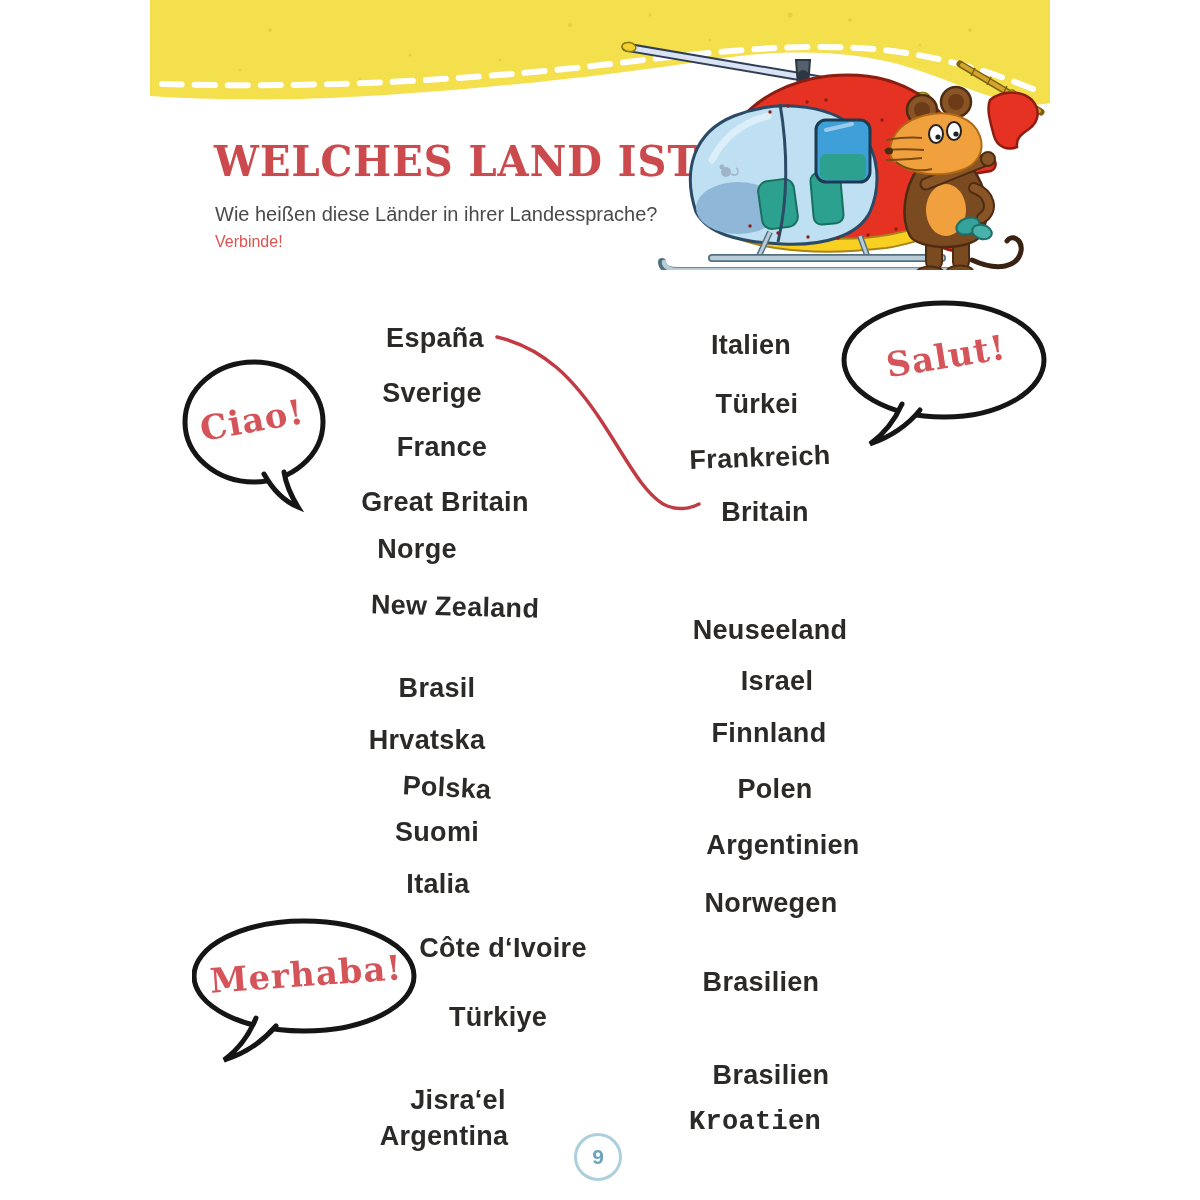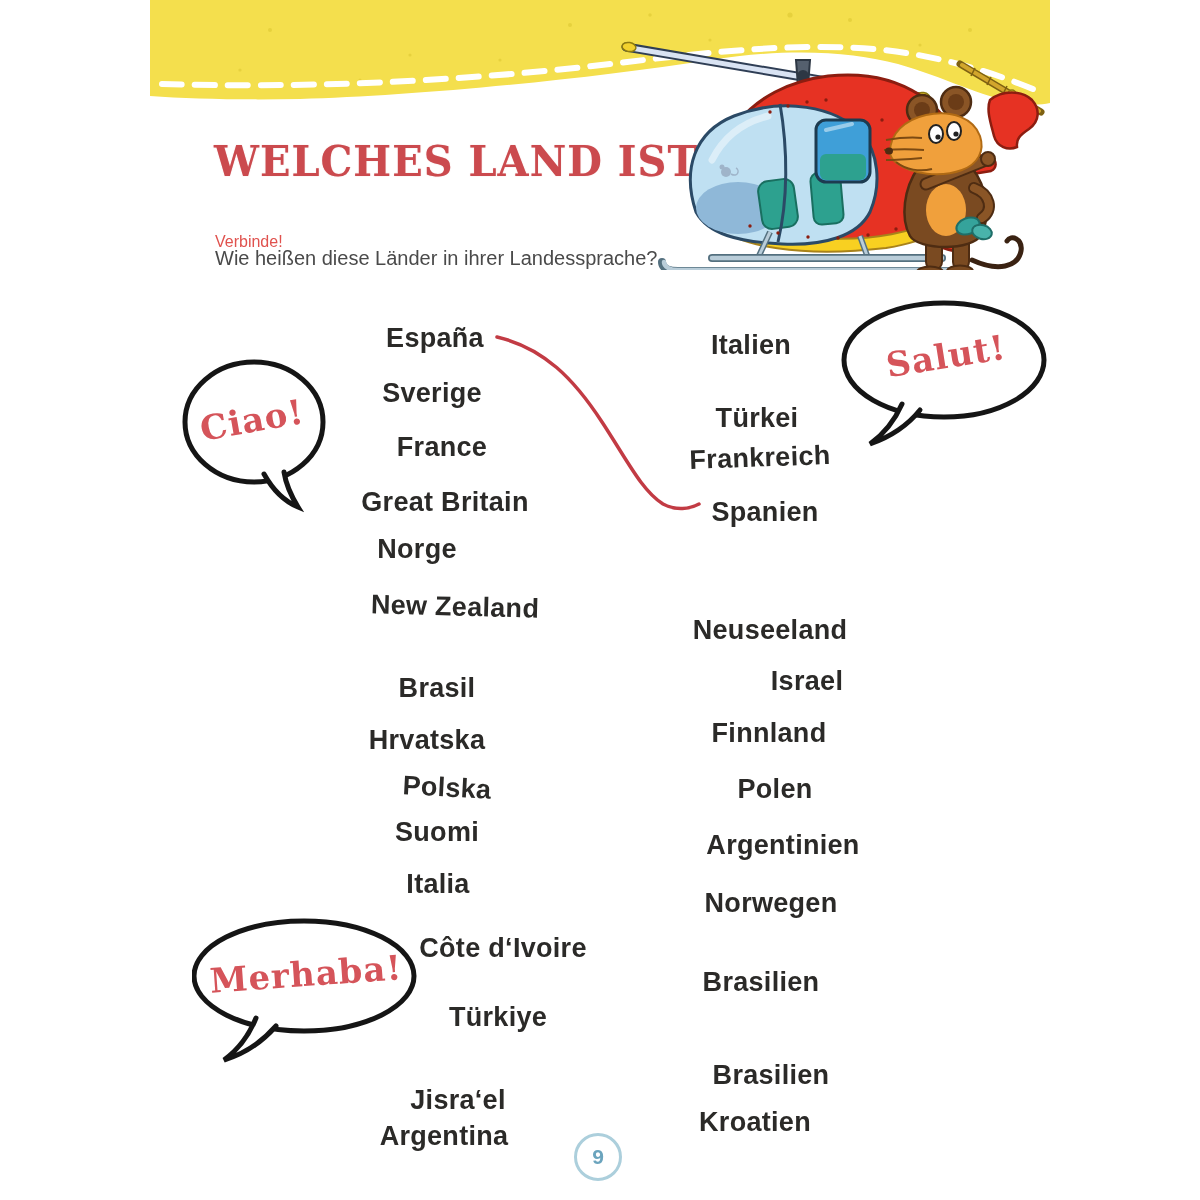--- a/index.html
+++ b/index.html
@@ -3,21 +3,21 @@
 <meta charset="utf-8">
 <style>
   html,body{margin:0;padding:0;background:#fff;}
   .canvas{position:relative;width:1200px;height:1200px;background:#fff;overflow:hidden;
           font-family:"Liberation Sans",sans-serif;}
   .abs{position:absolute;}
   .band-svg{position:absolute;left:150px;top:0;}
   .title{position:absolute;left:214px;top:136px;font-family:"DejaVu Serif",serif;font-weight:700;
          font-size:40px;color:#cb4a4e;letter-spacing:1px;transform:scaleY(1.06);transform-origin:left top;
          white-space:nowrap;text-shadow:0 0 1px rgba(203,74,78,.35);}
-  .subtitle{position:absolute;left:215px;top:203px;font-size:20px;color:#4a4a4a;white-space:nowrap;margin-top:44px;}
+  .subtitle{position:absolute;left:215px;top:203px;font-size:20px;color:#4a4a4a;white-space:nowrap;}
   .instruction{position:absolute;left:215px;top:233px;font-size:16px;color:#e0524e;white-space:nowrap;}
   .country{position:absolute;transform:translate(-50%,-50%);font-weight:700;font-size:27px;
            color:#2b2a28;letter-spacing:.3px;white-space:nowrap;}
   .bubble{position:absolute;}
   .bubble-text{position:absolute;font-family:"DejaVu Serif",serif;font-weight:700;font-size:34px;
                color:#d5545a;letter-spacing:1px;white-space:nowrap;transform:translate(-50%,-50%) rotate(-10deg);}
   .pagenum{position:absolute;left:574px;top:1133px;width:42px;height:42px;border:3px solid #accfdc;
            border-radius:50%;display:flex;align-items:center;justify-content:center;
            color:#6ba4bd;font-weight:700;font-size:21px;}
   .overlay{position:absolute;left:0;top:0;pointer-events:none;}
@@ -209,32 +209,32 @@
   <div class="country" style="left:427px;top:740px;">Hrvatska</div>
   <div class="country" style="left:447px;top:788px;transform:translate(-50%,-50%) rotate(3deg);">Polska</div>
   <div class="country" style="left:437px;top:832px;">Suomi</div>
   <div class="country" style="left:438px;top:884px;">Italia</div>
   <div class="country" style="left:503px;top:948px;">Côte d‘Ivoire</div>
   <div class="country" style="left:498px;top:1017px;">Türkiye</div>
   <div class="country" style="left:458px;top:1077px;margin-top:23px;">Jisra‘el</div>
   <div class="country" style="left:444px;top:1136px;">Argentina</div>
 
   <div class="country" style="left:751px;top:345px;">Italien</div>
-  <div class="country" style="left:757px;top:404px;margin-top:14px;">Türkei</div>
+  <div class="country" style="left:757px;top:404px;">Türkei</div>
   <div class="country" style="left:760px;top:458px;transform:translate(-50%,-50%) rotate(-2deg);">Frankreich</div>
-  <div class="country" style="left:765px;top:512px;">Spanien</div>
+  <div class="country" style="left:765px;top:512px;">Britain</div>
   <div class="country" style="left:770px;top:630px;">Neuseeland</div>
-  <div class="country" style="left:777px;top:681px;margin-left:30px;">Israel</div>
+  <div class="country" style="left:777px;top:681px;">Israel</div>
   <div class="country" style="left:769px;top:733px;">Finnland</div>
   <div class="country" style="left:775px;top:789px;">Polen</div>
   <div class="country" style="left:783px;top:845px;">Argentinien</div>
   <div class="country" style="left:771px;top:903px;">Norwegen</div>
   <div class="country" style="left:761px;top:982px;">Brasilien</div>
   <div class="country" style="left:771px;top:1075px;">Brasilien</div>
-  <div class="country" style="left:755px;top:1122px;">Kroatien</div>
+  <div class="country" style="left:755px;top:1122px;font-family:Liberation Mono, monospace;">Kroatien</div>
 
   <svg class="overlay" width="1200" height="1200" viewBox="0 0 1200 1200">
     <path d="M497,337 C544,348 574,379 602,422 C627,460 642,491 663,504 C676,511 690,509 699,504" fill="none" stroke="#c23b44" stroke-width="3.5" stroke-linecap="round"></path>
   </svg>
 
   <div class="pagenum">
     <span>9</span>
   </div>
 
 </div>

